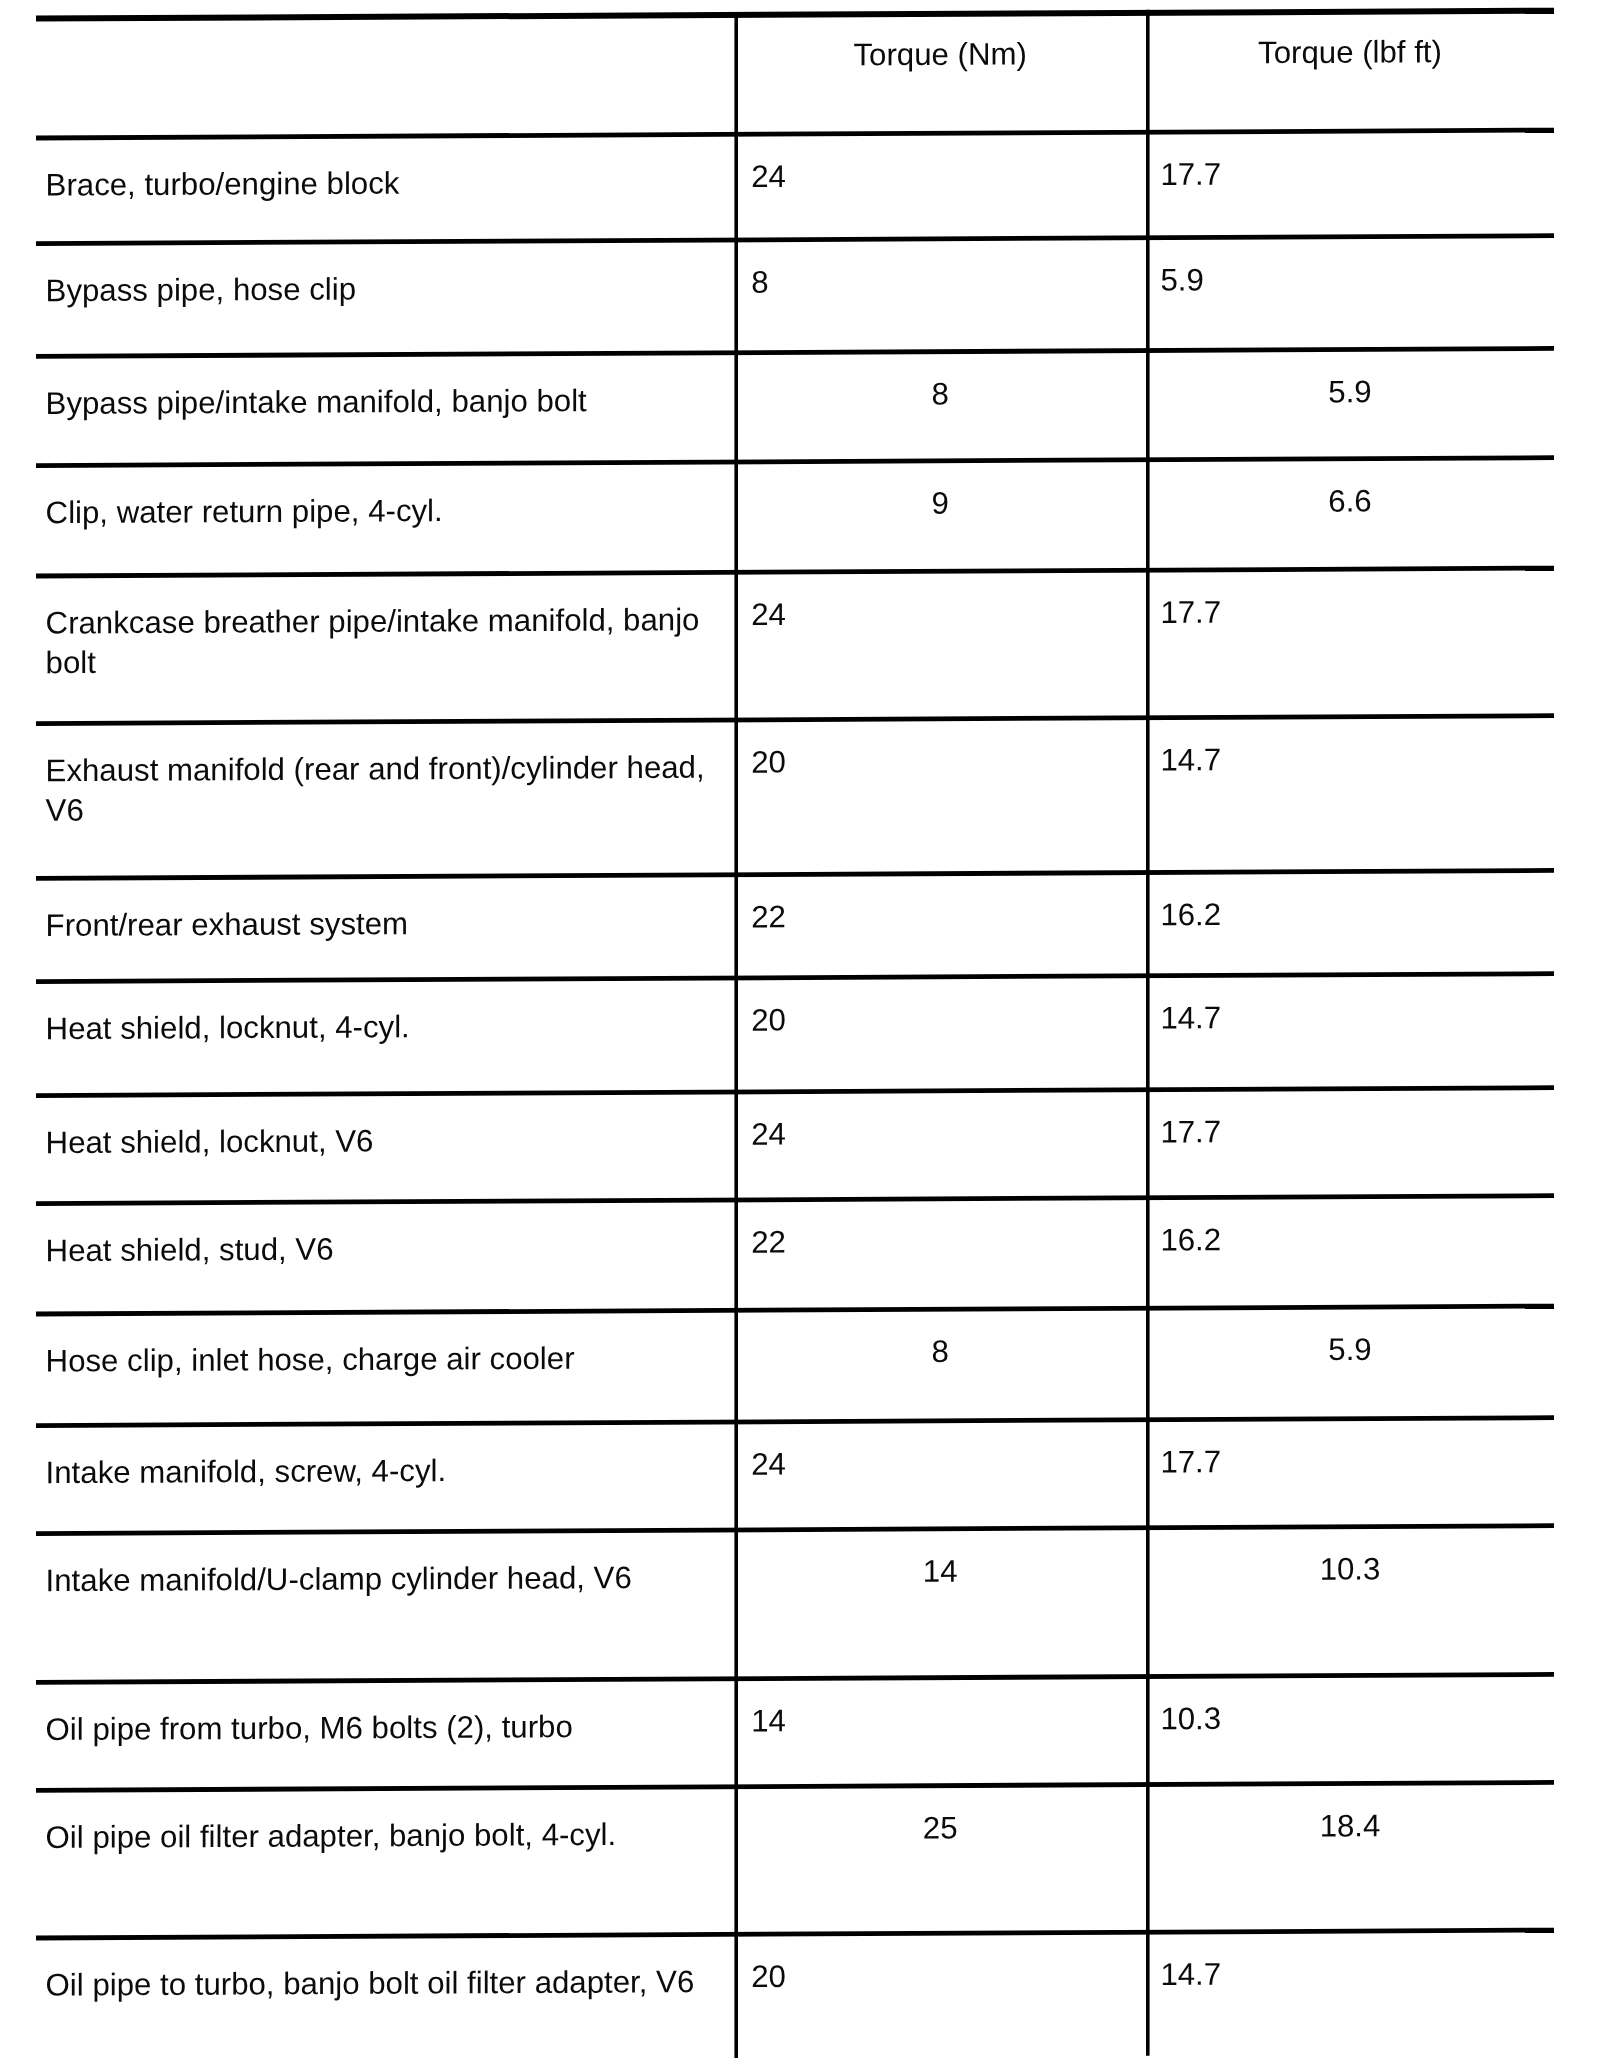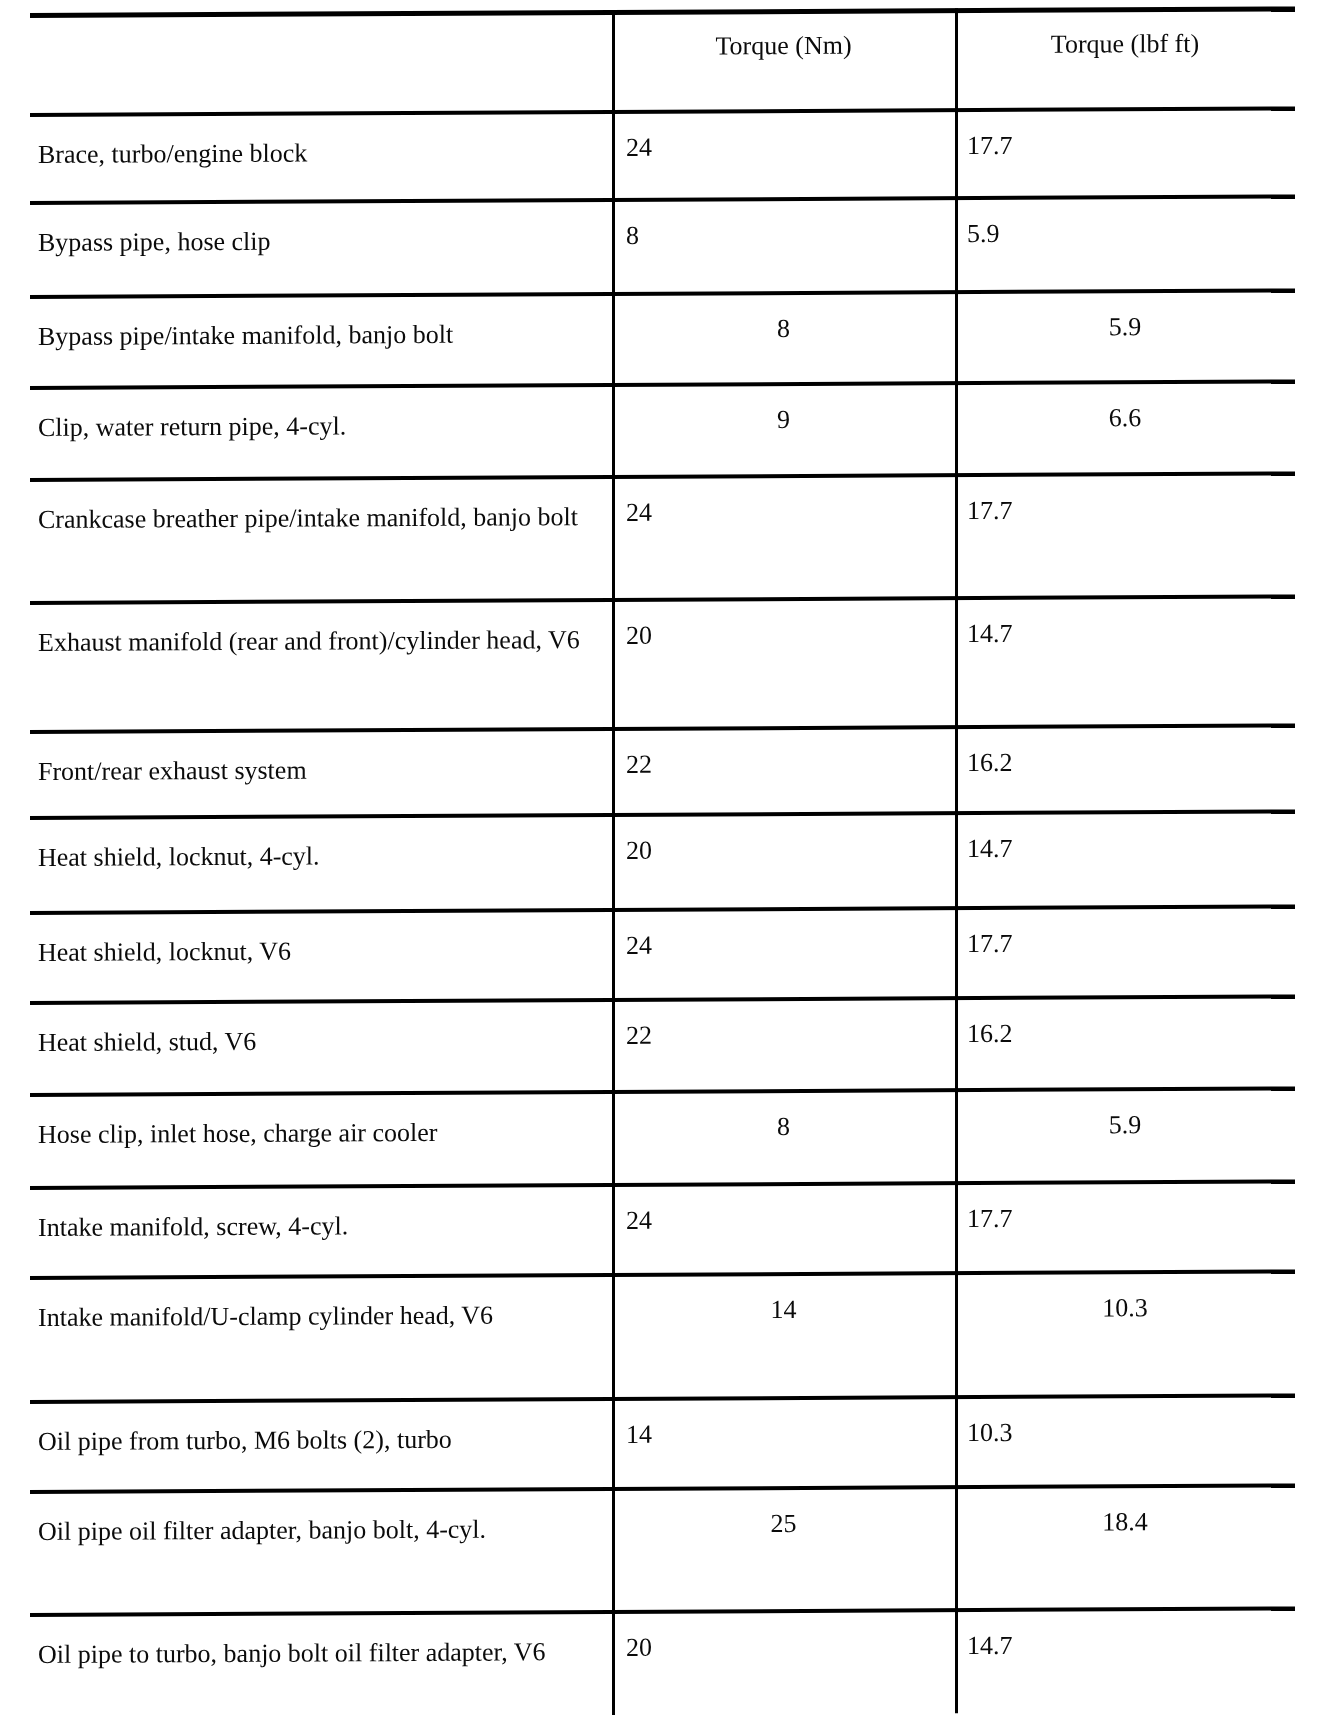--- a/index.html
+++ b/index.html
@@ -6,21 +6,21 @@
     margin: 0;
     padding: 0;
     background: #ffffff;
   }
   .page {
     position: relative;
     width: 1344px;
     height: 1718px;
     background: #ffffff;
     overflow: hidden;
-    font-family: Liberation Serif, serif;
+    font-family: Liberation Sans, sans-serif;
     color: #0b0b0b;
     font-size: 26px;
     line-height: 33px;
   }
   
   .scan {
     position: absolute;
     left: 30px;
     top: 13px;
     width: 1265px;

